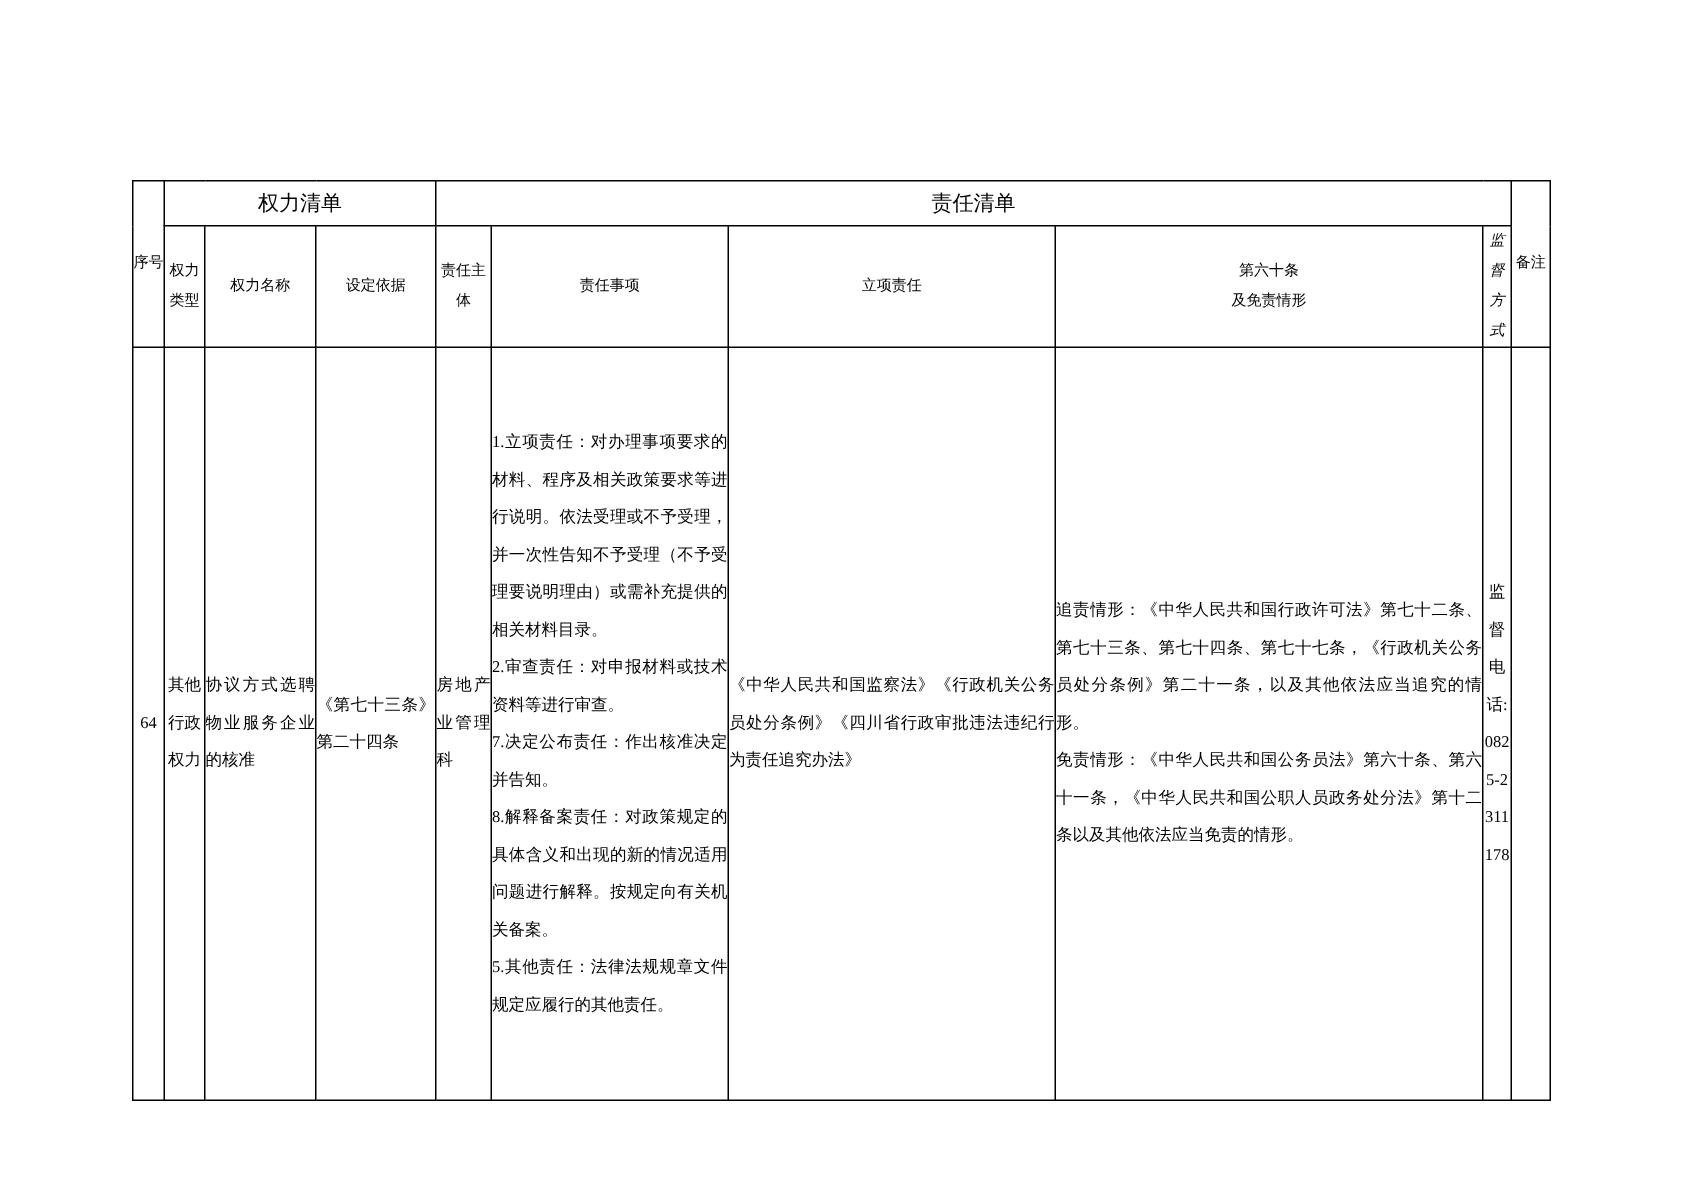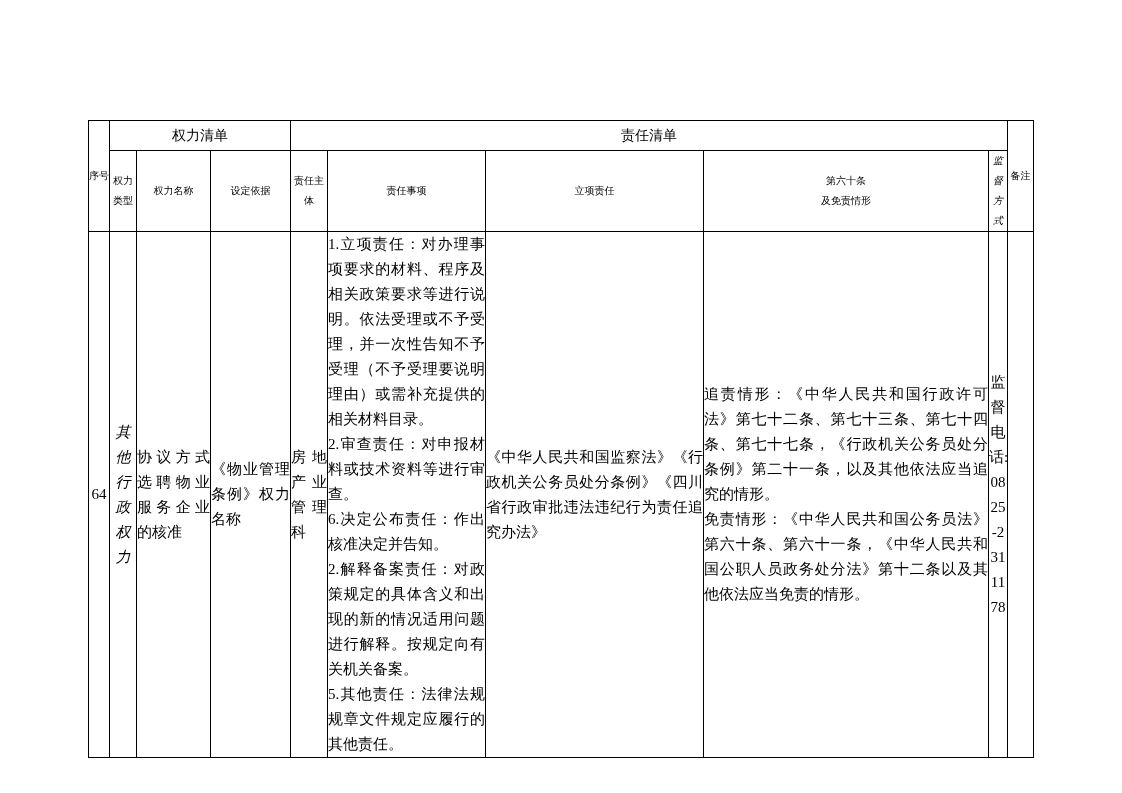--- a/index.html
+++ b/index.html
@@ -44,26 +44,26 @@
     margin-top: 44px;
   }
   
   .vstack {
     word-break: break-all;
     text-align: center;
   }
   td.hc.vstack { line-height: 20px; }
   
   td.dc {
-    font-size: 15px;
+    font-size: 11px;
     line-height: 25px;
   }
   td.dc.vstack { line-height: 25px; }
   td.cell-serial       { padding: 0 4px; }
-  td.cell-power-type   { padding: 0 6px; font-style: italic; }
+  td.cell-power-type   { padding: 0 6px; }
   td.cell-power-name   { padding: 0 4px; text-align: justify; }
   td.cell-setting      { padding: 0 6px; text-align: justify; }
   td.cell-subject      { padding: 0 4px; text-align: justify; }
   td.cell-items        { padding: 0 5px; text-align: justify; }
   td.cell-basis        { padding: 0 6px; text-align: justify; }
   td.cell-situations   { padding: 0 7px; text-align: justify; }
   td.cell-supervision  { padding: 0 2px; line-height: 22px; }
   td.hdr-serial        { padding: 0 3px; }
   td.hdr-power-type    { padding: 0 6px; }
   td.hdr-subject       { padding: 0 11px; }
@@ -108,27 +108,27 @@
       <td class="hc two-line-hdr">
         <span>第六十条</span>
         <span>及免责情形</span>
       </td>
       <td class="hc vstack hdr-supervision">监督方式</td>
     </tr>
     <tr style="height:502px">
       <td class="dc vstack cell-serial">64</td>
       <td class="dc vstack cell-power-type">其他行政权力</td>
       <td class="dc cell-power-name">协议方式选聘物业服务企业的核准</td>
-      <td class="dc cell-setting">《物业管理条例》权力名称</td>
+      <td class="dc cell-setting">《第七十三条》第二十四条</td>
       <td class="dc cell-subject">房地产业管理科</td>
       <td class="dc cell-items">
         <p>1.立项责任：对办理事项要求的材料、程序及相关政策要求等进行说明。依法受理或不予受理，并一次性告知不予受理（不予受理要说明理由）或需补充提供的相关材料目录。</p>
         <p>2.审查责任：对申报材料或技术资料等进行审查。</p>
-        <p>6.决定公布责任：作出核准决定并告知。</p>
-        <p>2.解释备案责任：对政策规定的具体含义和出现的新的情况适用问题进行解释。按规定向有关机关备案。</p>
+        <p>7.决定公布责任：作出核准决定并告知。</p>
+        <p>8.解释备案责任：对政策规定的具体含义和出现的新的情况适用问题进行解释。按规定向有关机关备案。</p>
         <p>5.其他责任：法律法规规章文件规定应履行的其他责任。</p>
       </td>
       <td class="dc cell-basis">《中华人民共和国监察法》《行政机关公务员处分条例》《四川省行政审批违法违纪行为责任追究办法》</td>
       <td class="dc cell-situations">
         <p>追责情形：《中华人民共和国行政许可法》第七十二条、第七十三条、第七十四条、第七十七条，《行政机关公务员处分条例》第二十一条，以及其他依法应当追究的情形。</p>
         <p>免责情形：《中华人民共和国公务员法》第六十条、第六十一条，《中华人民共和国公职人员政务处分法》第十二条以及其他依法应当免责的情形。</p>
       </td>
       <td class="dc vstack cell-supervision">监督电话:0825-2311178</td>
       <td class="dc"></td>
     </tr>

